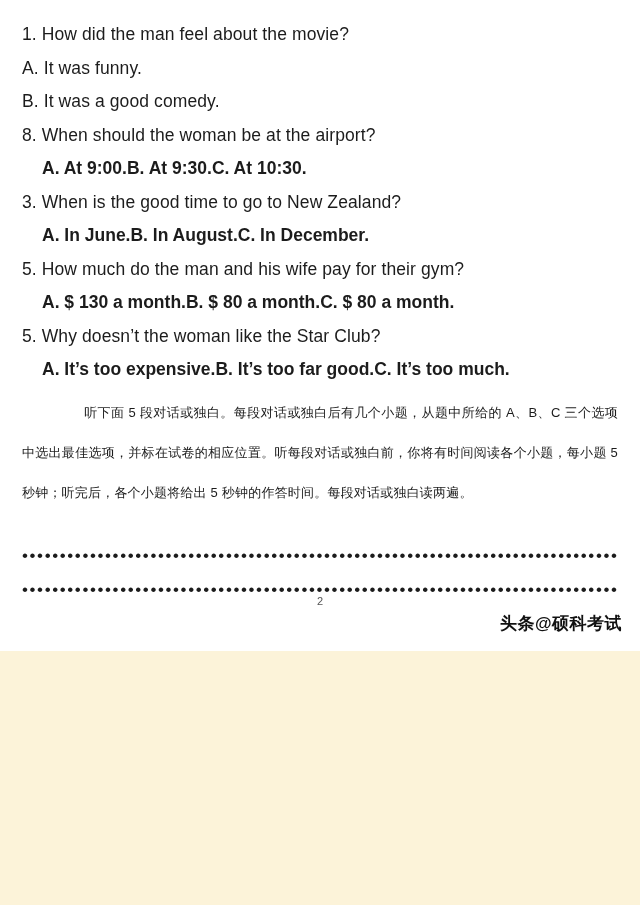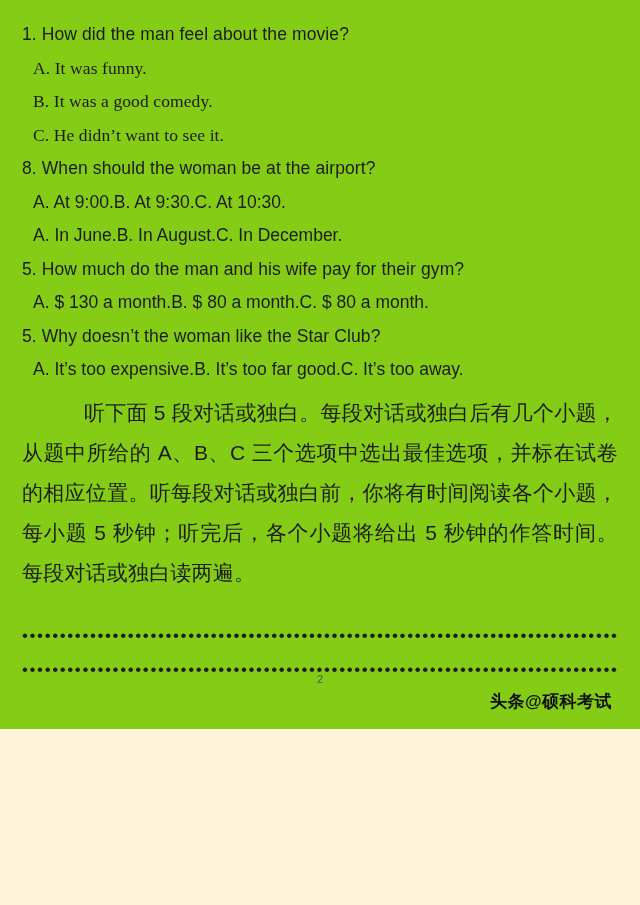--- a/index.html
+++ b/index.html
@@ -10,51 +10,50 @@
     width: 640px;
     height: 905px;
     background: #fcf3d9;
     font-family: "Liberation Sans", sans-serif;
     color: #1c1c1c;
     overflow: hidden;
   }
   .page {
     position: relative;
     width: 640px;
-    height: 729px;
+    height: 651px;
     box-sizing: border-box;
     padding: 18px 22px 12px 22px;
-    background: #84cc16;
+    background: #ffffff;
   }
   .q-line {
     font-size: 17.5px;
     line-height: 33.5px;
     white-space: pre-wrap;
     letter-spacing: 0.1px;
   }
   .q-stem {
     margin-left: 0;
   }
   .q-opt {
-    margin-left: 11px;
-    font-family: Liberation Serif, serif;
   }
   .opt-wrap {
     font-size: 17.5px;
     line-height: 33.5px;
-    margin-left: 11px;
+    margin-left: 20px;
     display: block;
+    font-weight: bold;
   }
   .cn-line {
     font-size: 17px;
     line-height: 33px;
     white-space: pre-wrap;
   }
   .cn-para {
-    font-size: 21px;
+    font-size: 13px;
     line-height: 40px;
     text-align: justify;
     text-justify: inter-ideograph;
     margin-top: 6px;
     letter-spacing: 0.2px;
   }
   .dots-block {
     margin-top: 26px;
   }
   .dots {
@@ -77,57 +76,57 @@
     position: absolute;
     left: 0;
     right: 0;
     top: 0;
     text-align: center;
     font-size: 11px;
     color: #555;
   }
   .watermark {
     position: absolute;
-    right: 28px;
+    right: 18px;
     bottom: 6px;
     font-size: 17px;
     font-weight: bold;
     color: #111;
     letter-spacing: 0.5px;
   }
 </style>
 </head>
 <body>
 
 <div class="page">
 
   <div>
     <div class="q-line q-stem">1. How did the man feel about the movie?</div>
     <div class="q-line q-opt">A. It was funny.</div>
     <div class="q-line q-opt">B. It was a good comedy.</div>
-    <div class="q-line q-opt">C. He didn’t want to see it.</div>
   </div>
 
   <div>
     <div class="q-line q-stem">8. When should the woman be at the airport?</div>
     <div class="opt-wrap"><span>A. At 9:00.</span><span class="wide-gap" style="width:120px"></span><span>B. At 9:30.</span><span class="wide-gap" style="width:128px"></span><span>C. At 10:30.</span></div>
   </div>
 
   <div>
+    <div class="q-line q-stem">3. When is the good time to go to New Zealand?</div>
     <div class="opt-wrap"><span>A. In June.</span><span class="wide-gap" style="width:126px"></span><span>B. In August.</span><span class="wide-gap" style="width:112px"></span><span>C.             In December.</span></div>
   </div>
 
   <div>
     <div class="q-line q-stem">5. How much do the man and his wife pay for their gym?</div>
     <div class="opt-wrap"><span>A. $ 130 a month.</span><span class="wide-gap" style="width:76px"></span><span>B. $ 80 a month.</span><span class="wide-gap" style="width:76px"></span><span>C.  $  80  a month.</span></div>
   </div>
 
   <div>
     <div class="q-line q-stem">5. Why doesn’t the woman like the Star Club?</div>
-    <div class="opt-wrap"><span>A. It’s too expensive.</span><span class="wide-gap" style="width:66px"></span><span>B. It’s too far good.</span><span class="wide-gap" style="width:108px"></span><span>C. It’s too away.</span></div>
+    <div class="opt-wrap"><span>A. It’s too expensive.</span><span class="wide-gap" style="width:66px"></span><span>B. It’s too far good.</span><span class="wide-gap" style="width:108px"></span><span>C. It’s too much.</span></div>
   </div>
 
 
   <div class="cn-para">
     <span style="display:inline-block;width:62px"></span><span>听下面 5 段对话或独白。每段对话或独白后有几个小题，从题中所给的 A、B、C 三个选项中选出最佳选项，并标在试卷的相应位置。听每段对话或独白前，你将有时间阅读各个小题，每小题 5 秒钟；听完后，各个小题将给出 5 秒钟的作答时间。每段对话或独白读两遍。</span>
   </div>
 
   <div class="dots-block">
     <div class="dots">•••••••••••••••••••••••••••••••••••••••••••••••••••••••••••••••••••••••••••••••••••••••••••••</div>
     <div class="dots">••••••••••••••••••••••••••••••••••••••••••••••••••••••••••••••••••••••••••••••••••••••••••••</div>

